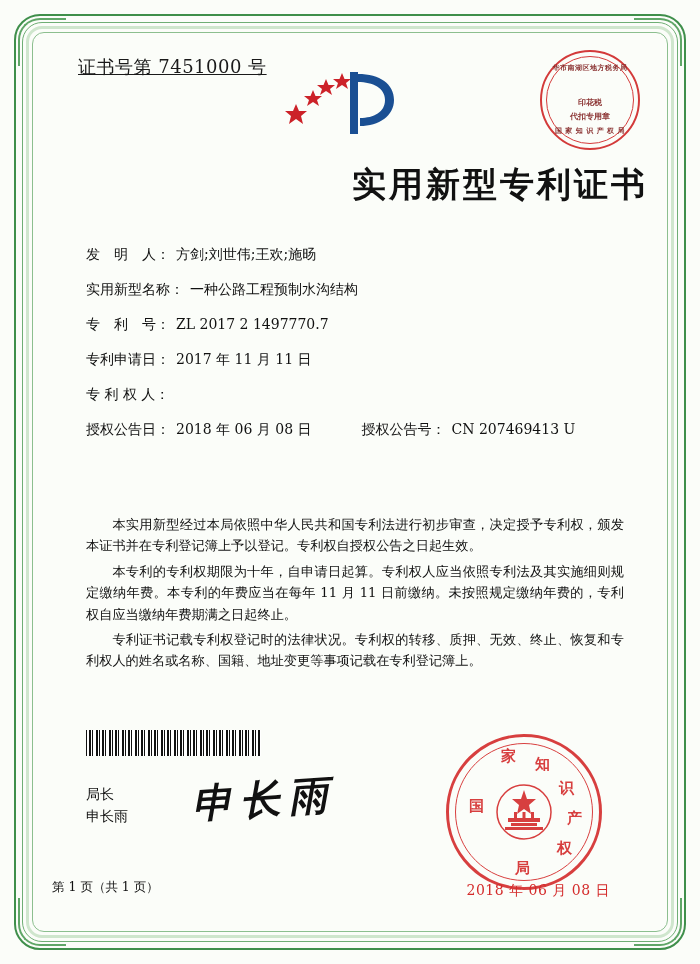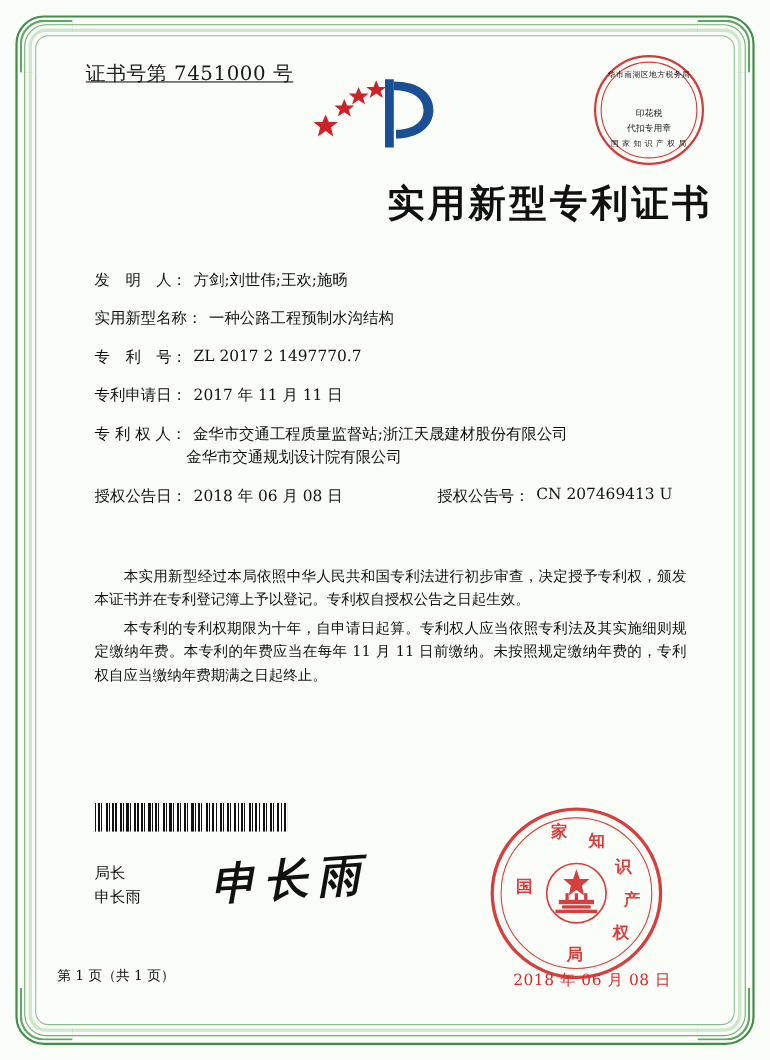--- a/index.html
+++ b/index.html
@@ -85,22 +85,23 @@
 
   
   .seal-top {
     position: absolute;
     right: 8px;
     top: 6px;
     width: 96px;
     height: 96px;
     border: 2px solid #d02a2a;
     border-radius: 50%;
-    color: #000000;
+    color: #7f1d1d;
     opacity: 0.92;
+    font-weight: bold;
   }
   .seal-top .ring2 {
     position: absolute;
     inset: 4px;
     border: 1px solid #d02a2a;
     border-radius: 50%;
   }
   .seal-top .arc-top, .seal-top .arc-bottom {
     position: absolute;
     left: 0; right: 0;
@@ -149,21 +150,21 @@
     margin-bottom: 17px;
   }
   .row .lab {
     white-space: pre;
     flex: 0 0 auto;
   }
   .row .val {
     margin-left: 6px;
   }
   .row .val2-lab {
-    margin-left: 86px;
+    margin-left: 50px;
     white-space: pre;
     text-align: center;
   }
   .sub-line {
     margin-top: 3px;
   }
 
   .body-text {
     position: absolute;
     left: 34px;
@@ -325,36 +326,33 @@
       <div class="row">
         <span class="lab">专　利　号：</span>
         <span class="val">ZL 2017 2 1497770.7</span>
       </div>
       <div class="row">
         <span class="lab">专利申请日：</span>
         <span class="val">2017 年 11 月 11 日</span>
       </div>
       <div class="row">
         <span class="lab">专 利 权 人：</span>
-        <span>
-          <span class="val">金华市交通工程质量监督站;浙江天晟建材股份有限公司</span>
-          <div class="sub-line">金华市交通规划设计院有限公司</div>
-        </span>
       </div>
       <div class="row">
         <span class="lab">授权公告日：</span>
         <span class="val">2018 年 06 月 08 日</span>
         <span class="val2-lab">授权公告号：</span>
         <span class="val">CN 207469413 U</span>
       </div>
     </div>
 
     <div class="body-text">
       <p>本实用新型经过本局依照中华人民共和国专利法进行初步审查，决定授予专利权，颁发本证书并在专利登记簿上予以登记。专利权自授权公告之日起生效。</p>
       <p>本专利的专利权期限为十年，自申请日起算。专利权人应当依照专利法及其实施细则规定缴纳年费。本专利的年费应当在每年 11 月 11 日前缴纳。未按照规定缴纳年费的，专利权自应当缴纳年费期满之日起终止。</p>
+      <p>专利证书记载专利权登记时的法律状况。专利权的转移、质押、无效、终止、恢复和专利权人的姓名或名称、国籍、地址变更等事项记载在专利登记簿上。</p>
     </div>
 
     <div class="barcode"></div>
 
     <div class="signature-block">
       <div>局长</div>
       <div>申长雨</div>
     </div>
 
     <div class="handwriting">申长雨</div>

